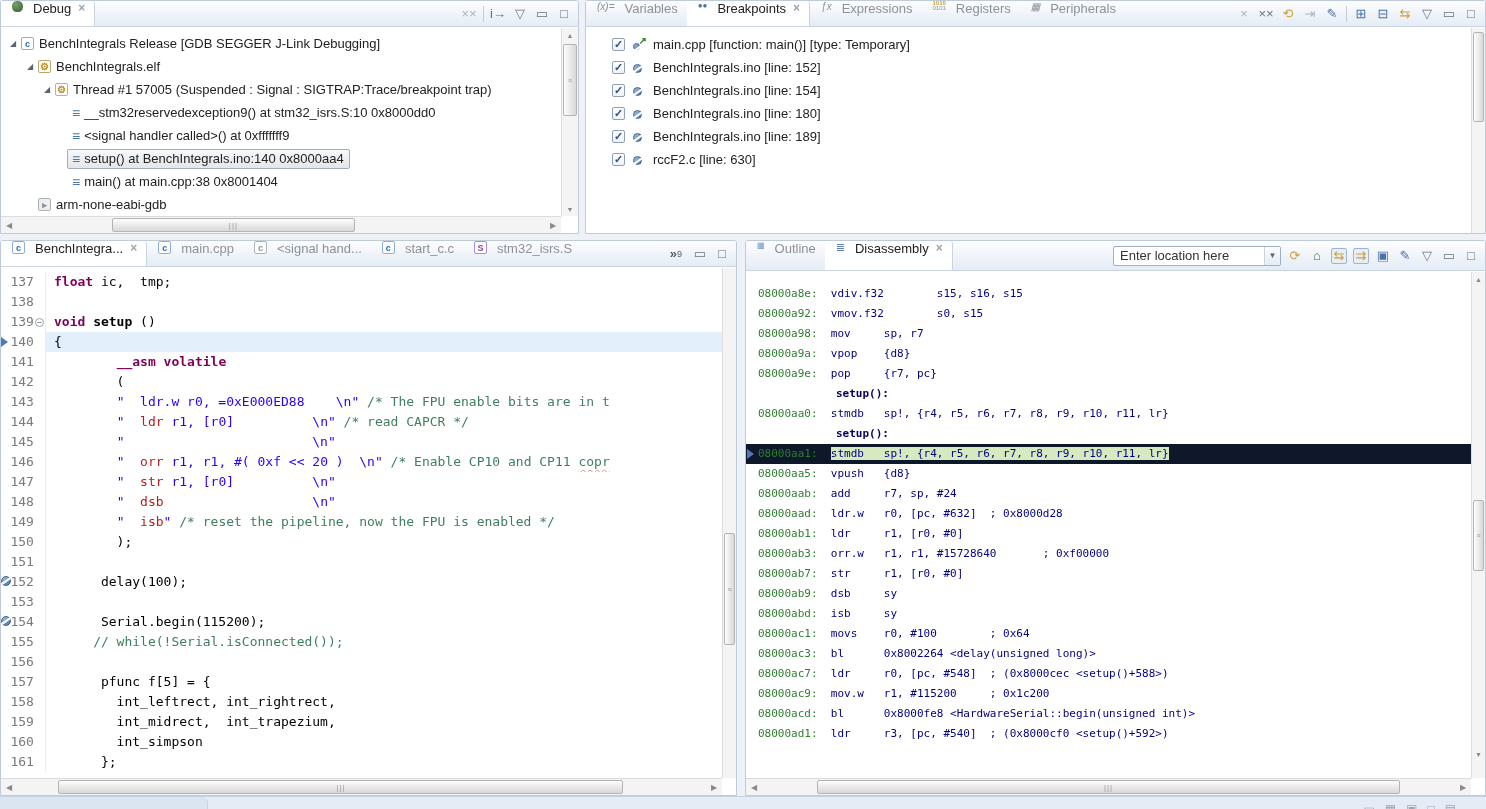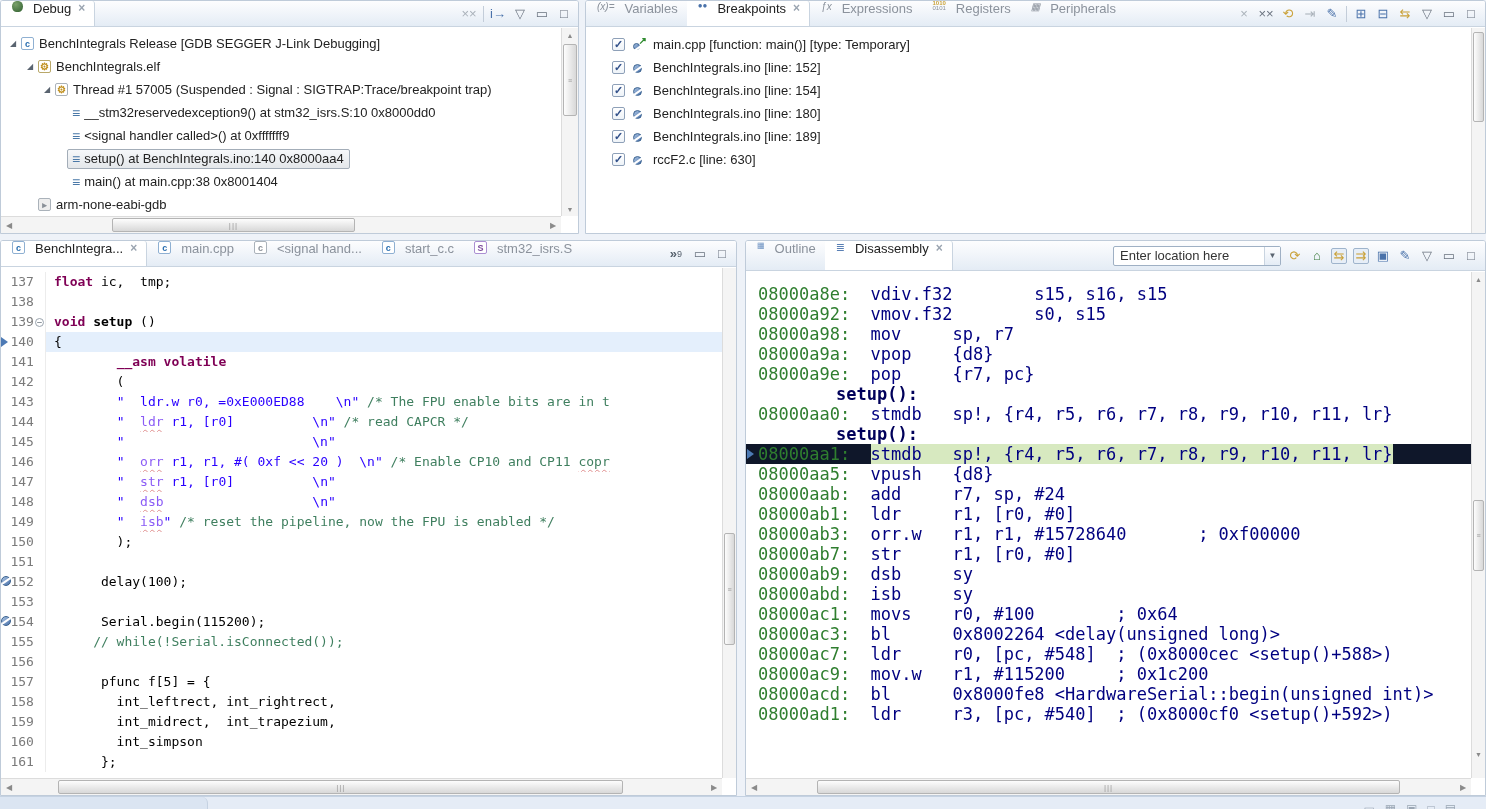--- a/index.html
+++ b/index.html
@@ -45,31 +45,31 @@
   .gut{width:44px;display:flex;flex:none;color:#7a7a7a;background:#fff}
   .gicon{width:11px;position:relative}
   .gnum{flex:1;text-align:right}
   .gfold{width:13px;text-align:center}
   .fold{display:inline-block;width:9px;height:9px;line-height:7px;border:1px solid #9aa4ae;border-radius:50%;color:#6a747e;font-size:9px;text-align:center;vertical-align:1px;background:#fff}
   .code{flex:1;border-left:1px solid #ececec;padding-left:8px;color:#000;overflow:hidden}
   .seg-k{color:#7f0055;font-weight:bold}
   .seg-b{font-weight:bold}
   .seg-s{color:#2a00ff}
   .seg-c{color:#3f7f5f}
-  .seg-sw{color:#8b5cf6;text-decoration:underline;text-decoration-style:wavy;text-decoration-color:#e09090;text-decoration-thickness:1px;text-underline-offset:3px}
+  .seg-sw{color:#b91c1c;text-decoration-style:wavy;text-decoration-color:#e09090;text-decoration-thickness:1px;text-underline-offset:3px}
   .seg-cw{color:#3f7f5f;text-decoration:underline;text-decoration-style:wavy;text-decoration-color:#e09090;text-decoration-thickness:1px;text-underline-offset:3px}
   .ptr{position:absolute;left:0;top:5px;width:0;height:0;border-left:7px solid #4d7ab5;border-top:5px solid transparent;border-bottom:5px solid transparent}
   .gbp{position:absolute;left:0;top:4px;width:10px;height:10px;border-radius:50%;background:linear-gradient(135deg,#a9c2e2,#4a72aa);border:1px solid #39618f}
   .gbp .sl{position:absolute;left:-1px;top:3px;width:10px;height:1.5px;background:#fff;transform:rotate(-35deg)}
   
   .dstrip{height:30px}
   .combo{display:flex;align-items:center;border:1px solid #9fb0c4;background:#fff;height:20px;width:168px;margin-left:auto;border-radius:2px}
   .combo .ctext{flex:1;padding:0 6px;color:#333;font-size:13px;white-space:nowrap}
   .combo .cbtn{width:16px;height:100%;display:flex;align-items:center;justify-content:center;font-size:8px;color:#5a6470;border-left:1px solid #c9d4e0;background:linear-gradient(#fdfdfe,#e4ecf5)}
-  .dabody{position:absolute;left:0;right:14px;top:31px;bottom:17px;overflow:hidden;font-family:"DejaVu Sans Mono",monospace;font-size:17px;line-height:20px;padding-top:12px}
+  .dabody{position:absolute;left:0;right:14px;top:31px;bottom:17px;overflow:hidden;font-family:"DejaVu Sans Mono",monospace;font-size:11px;line-height:20px;padding-top:12px}
   .drow{height:20px;white-space:pre;position:relative;padding-left:12px}
   .drow .addr{color:#2f7e2f}
   .drow .ins{color:#000080}
   .drow.lbl{padding-left:90px;font-weight:bold;color:#00005a}
   .drow.cur{background:#0f172a}
   .drow.cur .ins{background:#d7e9c0}
   .darr{position:absolute;left:1px;top:5px;width:0;height:0;border-left:7px solid #4d7ab5;border-top:5px solid transparent;border-bottom:5px solid transparent}
   
   .hsb{position:absolute;left:0;right:17px;bottom:0;height:17px;background:#f4f4f4;border-top:1px solid #dcdcdc;display:flex;align-items:center}
   .hsb .arr{width:16px;text-align:center;font-size:8px;color:#8a8a8a}
@@ -418,20 +418,21 @@
         <div class="drow"><span class="addr">08000a92:</span><span>  </span><span class="ins">vmov.f32        s0, s15</span></div>
         <div class="drow"><span class="addr">08000a98:</span><span>  </span><span class="ins">mov     sp, r7</span></div>
         <div class="drow"><span class="addr">08000a9a:</span><span>  </span><span class="ins">vpop    {d8}</span></div>
         <div class="drow"><span class="addr">08000a9e:</span><span>  </span><span class="ins">pop     {r7, pc}</span></div>
         <div class="drow lbl">setup():</div>
         <div class="drow"><span class="addr">08000aa0:</span><span>  </span><span class="ins">stmdb   sp!, {r4, r5, r6, r7, r8, r9, r10, r11, lr}</span></div>
         <div class="drow lbl">setup():</div>
         <div class="drow cur"><span class="darr"></span><span class="addr">08000aa1:</span><span>  </span><span class="ins">stmdb   sp!, {r4, r5, r6, r7, r8, r9, r10, r11, lr}</span></div>
         <div class="drow"><span class="addr">08000aa5:</span><span>  </span><span class="ins">vpush   {d8}</span></div>
         <div class="drow"><span class="addr">08000aab:</span><span>  </span><span class="ins">add     r7, sp, #24</span></div>
+        <div class="drow"><span class="addr">08000aad:</span><span>  </span><span class="ins">ldr.w   r0, [pc, #632]  ; 0x8000d28</span></div>
         <div class="drow"><span class="addr">08000ab1:</span><span>  </span><span class="ins">ldr     r1, [r0, #0]</span></div>
         <div class="drow"><span class="addr">08000ab3:</span><span>  </span><span class="ins">orr.w   r1, r1, #15728640       ; 0xf00000</span></div>
         <div class="drow"><span class="addr">08000ab7:</span><span>  </span><span class="ins">str     r1, [r0, #0]</span></div>
         <div class="drow"><span class="addr">08000ab9:</span><span>  </span><span class="ins">dsb     sy</span></div>
         <div class="drow"><span class="addr">08000abd:</span><span>  </span><span class="ins">isb     sy</span></div>
         <div class="drow"><span class="addr">08000ac1:</span><span>  </span><span class="ins">movs    r0, #100        ; 0x64</span></div>
         <div class="drow"><span class="addr">08000ac3:</span><span>  </span><span class="ins">bl      0x8002264 &lt;delay(unsigned long)&gt;</span></div>
         <div class="drow"><span class="addr">08000ac7:</span><span>  </span><span class="ins">ldr     r0, [pc, #548]  ; (0x8000cec &lt;setup()+588&gt;)</span></div>
         <div class="drow"><span class="addr">08000ac9:</span><span>  </span><span class="ins">mov.w   r1, #115200     ; 0x1c200</span></div>
         <div class="drow"><span class="addr">08000acd:</span><span>  </span><span class="ins">bl      0x8000fe8 &lt;HardwareSerial::begin(unsigned int)&gt;</span></div>

